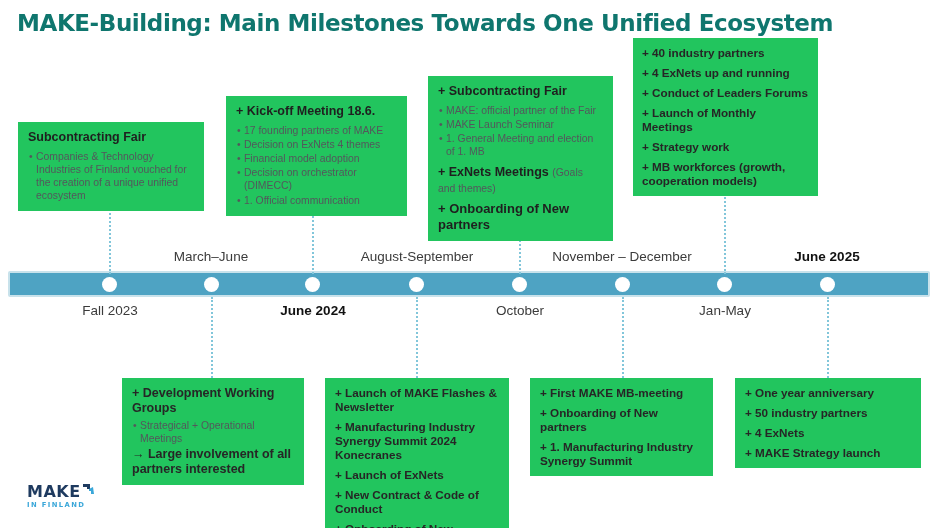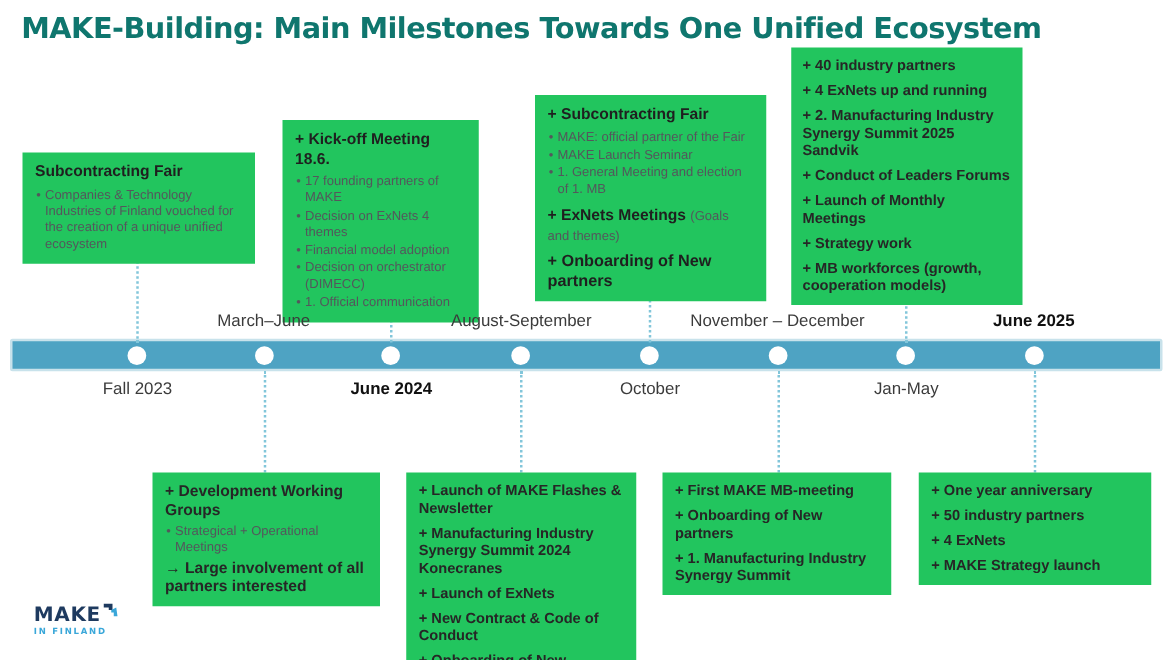--- a/index.html
+++ b/index.html
@@ -75,21 +75,21 @@
   <div class="conn" style="left:211px;top:297px;height:81px;"></div>
   <div class="conn" style="left:416px;top:297px;height:81px;"></div>
   <div class="conn" style="left:622px;top:297px;height:81px;"></div>
   <div class="conn" style="left:827px;top:297px;height:81px;"></div>
 
   <div class="box" style="left:18px;top:122px;width:186px;min-height:74px;">
     <div class="h">Subcontracting Fair</div>
     <div class="bullet">Companies &amp; Technology Industries of Finland vouched for the creation of a unique unified ecosystem</div>
   </div>
 
-  <div class="box" style="left:226px;top:96px;width:157px;min-height:94px;">
+  <div class="box" style="left:226px;top:96px;width:181px;min-height:94px;">
     <div class="h">+ Kick-off Meeting 18.6.</div>
     <div class="bullet">17 founding partners of MAKE</div>
     <div class="bullet">Decision on ExNets 4 themes</div>
     <div class="bullet">Financial model adoption</div>
     <div class="bullet">Decision on orchestrator (DIMECC)</div>
     <div class="bullet">1. Official communication</div>
   </div>
 
   <div class="box" style="left:428px;top:76px;width:185px;min-height:116px;">
     <div class="h">+ Subcontracting Fair</div>
@@ -99,21 +99,20 @@
     <div class="h" style="margin-top:7px;margin-bottom:2px;">
       <span>+ ExNets Meetings</span>
       <span class="subnote">(Goals and themes)</span>
     </div>
     <div class="h" style="font-size:13px;margin:4px 0 0 0;">+ Onboarding of New partners</div>
   </div>
 
   <div class="box" style="left:633px;top:38px;width:185px;min-height:157px;padding:8px 9px;">
     <div class="bline">+ 40 industry partners</div>
     <div class="bline">+ 4 ExNets up and running</div>
-    <div class="bline">+ 2. Manufacturing Industry Synergy Summit 2025 Sandvik</div>
     <div class="bline">+ Conduct of Leaders Forums</div>
     <div class="bline">+ Launch of Monthly Meetings</div>
     <div class="bline">+ Strategy work</div>
     <div class="bline">+ MB workforces (growth, cooperation models)</div>
   </div>
 
   <div class="tl-label" style="left:211px;top:249px;">March–June</div>
   <div class="tl-label" style="left:417px;top:249px;">August-September</div>
   <div class="tl-label" style="left:622px;top:249px;">November – December</div>
   <div class="tl-label bold" style="left:827px;top:249px;">June 2025</div>

